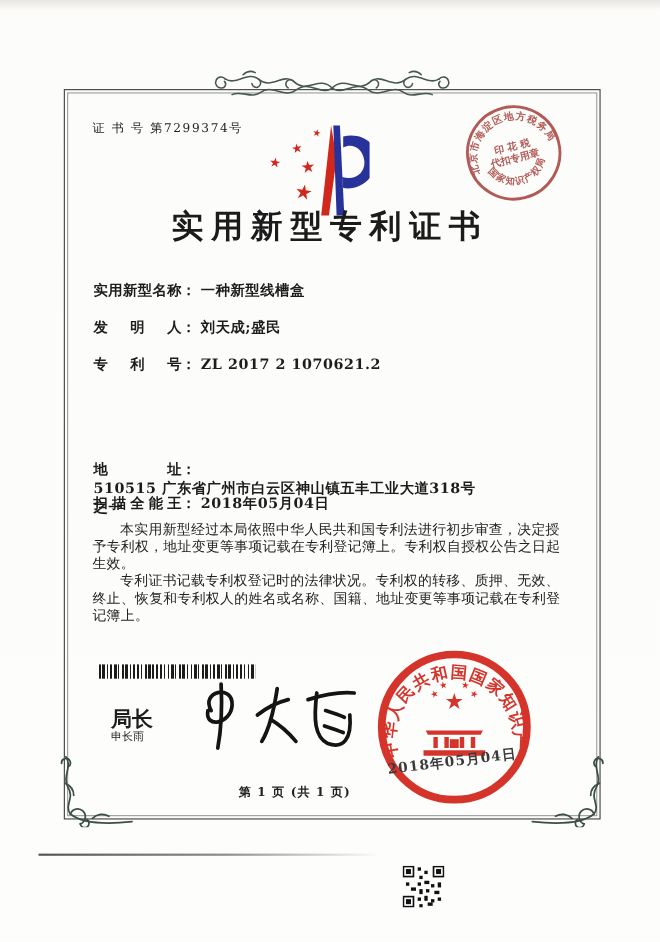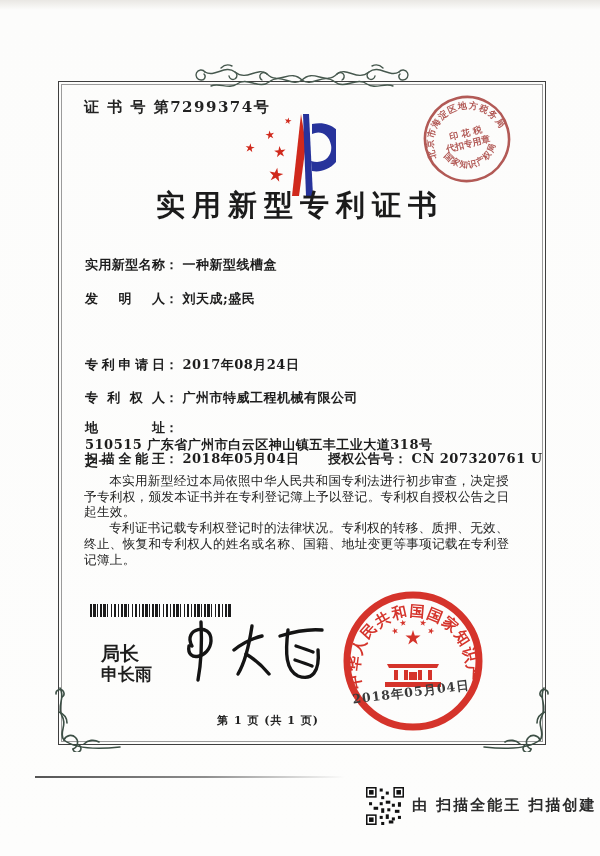--- a/index.html
+++ b/index.html
@@ -12,21 +12,21 @@
   .frame { position:absolute; left:58px; top:81px; width:488px; height:664px;
            border:1.6px solid #3f3f3f; }
   .frame-inner { position:absolute; inset:2px; border:1px solid #9b9b9b; }
 
   .flourish-top { position:absolute; left:193px; top:58px; width:218px; height:40px; }
   .corner-fl { position:absolute; width:72px; height:66px; }
   .corner-fl.bl { left:50px; top:686px; }
   .corner-fl.br { left:482px; top:686px; transform:scaleX(-1); }
 
   
-  .cert-no { position:absolute; left:84px; top:98px; font-size:15px; font-weight:bold;
+  .cert-no { position:absolute; left:84px; top:109px; font-size:11px; font-weight:normal;
              color:#222; letter-spacing:1.5px; }
   .logo { position:absolute; left:232px; top:108px; width:104px; height:90px; }
   .tax-stamp { position:absolute; left:420px; top:92px; width:94px; height:94px;
                transform:rotate(-14deg); opacity:.88; }
   .title { position:absolute; left:0; top:186px; width:600px; text-align:center;
            font-size:29px; font-weight:bold; color:#1b1b1b; letter-spacing:7px; }
 
   
   .frow { position:absolute; left:85px; width:438px; font-size:13px; font-weight:bold;
           color:#1d1d1d; line-height:17px; }
@@ -42,21 +42,21 @@
                line-height:15.7px; color:#222; letter-spacing:.3px; }
   .body-text p { text-indent:2em; margin:0; }
 
   
   .barcode { position:absolute; left:90px; top:604px; width:142px; height:13px;
              background:repeating-linear-gradient(90deg,
                #1c1c1c 0 1.6px, #fff 1.6px 3px,
                #1c1c1c 3px 5.6px, #fff 5.6px 7px,
                #1c1c1c 7px 8px, #fff 8px 10.4px); }
   .director-title { position:absolute; left:101px; top:641px; font-size:19px; font-weight:bold; color:#1e1e1e; }
-  .director-name  { position:absolute; left:101px; top:663px; font-size:17px; font-weight:bold; color:#1e1e1e; }
+  .director-name  { position:absolute; left:101px; top:663px; font-size:10px; font-weight:normal; color:#1e1e1e; }
   .signature { position:absolute; left:168px; top:616px; width:160px; height:74px; }
   .seal { position:absolute; left:338px; top:586px; width:150px; height:150px; }
   .seal-date { position:absolute; left:352px; top:683px; width:140px; font-size:12.5px;
                font-weight:bold; color:#3b3b3b; letter-spacing:1px;
                transform:rotate(-7deg); }
   .page-info { position:absolute; left:0; top:713px; width:536px; text-align:center;
                font-size:11px; font-weight:bold; color:#222; letter-spacing:1px; }
 
   
   .paper-edge { position:absolute; left:35px; top:776px; width:310px; height:2px;
@@ -157,43 +157,35 @@
   <div class="title">实用新型专利证书</div>
 
   <div class="frow" style="top:256px">
     <span class="flabel">实用新型名称</span><span class="fcolon">：</span>
     <span class="fval">一种新型线槽盒</span>
   </div>
   <div class="frow" style="top:290px">
     <span class="flabel">发明人</span><span class="fcolon">：</span>
     <span class="fval">刘天成;盛民</span>
   </div>
-  <div class="frow" style="top:356px">
-    <span class="flabel">专利申请日</span><span class="fcolon">：</span>
-    <span class="fval">2017年08月24日</span>
-  </div>
-  <div class="frow" style="top:389px">
-    <span class="flabel">专利权人</span><span class="fcolon">：</span>
-    <span class="fval">广州市特威工程机械有限公司</span>
+  <div class="frow" style="top:323px">
+    <span class="flabel">专利号</span><span class="fcolon">：</span>
+    <span class="fval">ZL 2017 2 1070621.2</span>
   </div>
   <div class="frow" style="top:419px">
     <span class="flabel">地址</span><span class="fcolon">：</span>
     <span class="fval" style="width:350px">510515 广东省广州市白云区神山镇五丰工业大道318号之一</span>
   </div>
   <div class="frow" style="top:450px">
     <span class="flabel">扫描全能王</span><span class="fcolon">：</span>
     <span class="fval">2018年05月04日</span>
-    <span class="fgroup2">
-      <span class="flabel">授权公告号</span><span class="fcolon">：</span>
-      <span class="fval">CN 207320761 U</span>
-    </span>
   </div>
 
   <div class="body-text">
-    <p>本实用新型经过本局依照中华人民共和国专利法进行初步审查，决定授予专利权，颁发本证书并在专利登记簿上予以登记。专利权自授权公告之日起生效。</p>
+    <p>本实用新型经过本局依照中华人民共和国专利法进行初步审查，决定授予专利权，地址变更等事项记载在专利登记簿上。专利权自授权公告之日起生效。</p>
     <p>专利证书记载专利权登记时的法律状况。专利权的转移、质押、无效、终止、恢复和专利权人的姓名或名称、国籍、地址变更等事项记载在专利登记簿上。</p>
   </div>
 
   <div class="barcode"></div>
 
   <div class="director-title">局长</div>
   <div class="director-name">申长雨</div>
   <svg class="signature" viewBox="0 0 160 74">
     <g fill="none" stroke="#141414" stroke-width="3.4" stroke-linecap="round">
       <path d="M24,30 C14,12 44,6 43,25 C42,42 18,47 21,30"></path>
@@ -263,15 +255,14 @@
         <rect x="14" y="14" width="2" height="2"></rect>
         <rect x="19" y="15" width="3" height="2"></rect>
       <rect x="9" y="19" width="2" height="2"></rect>
         <rect x="13" y="18" width="2" height="3"></rect>
         <rect x="17" y="20" width="2" height="2"></rect>
       <rect x="21" y="19" width="2" height="2"></rect>
         <rect x="15" y="22" width="3" height="2"></rect>
         <rect x="10" y="23" width="2" height="2"></rect>
     </g>
   </svg>
-  <div class="scan-note">由 扫描全能王 扫描创建</div>
 
 </div>
 
 </body></html>

